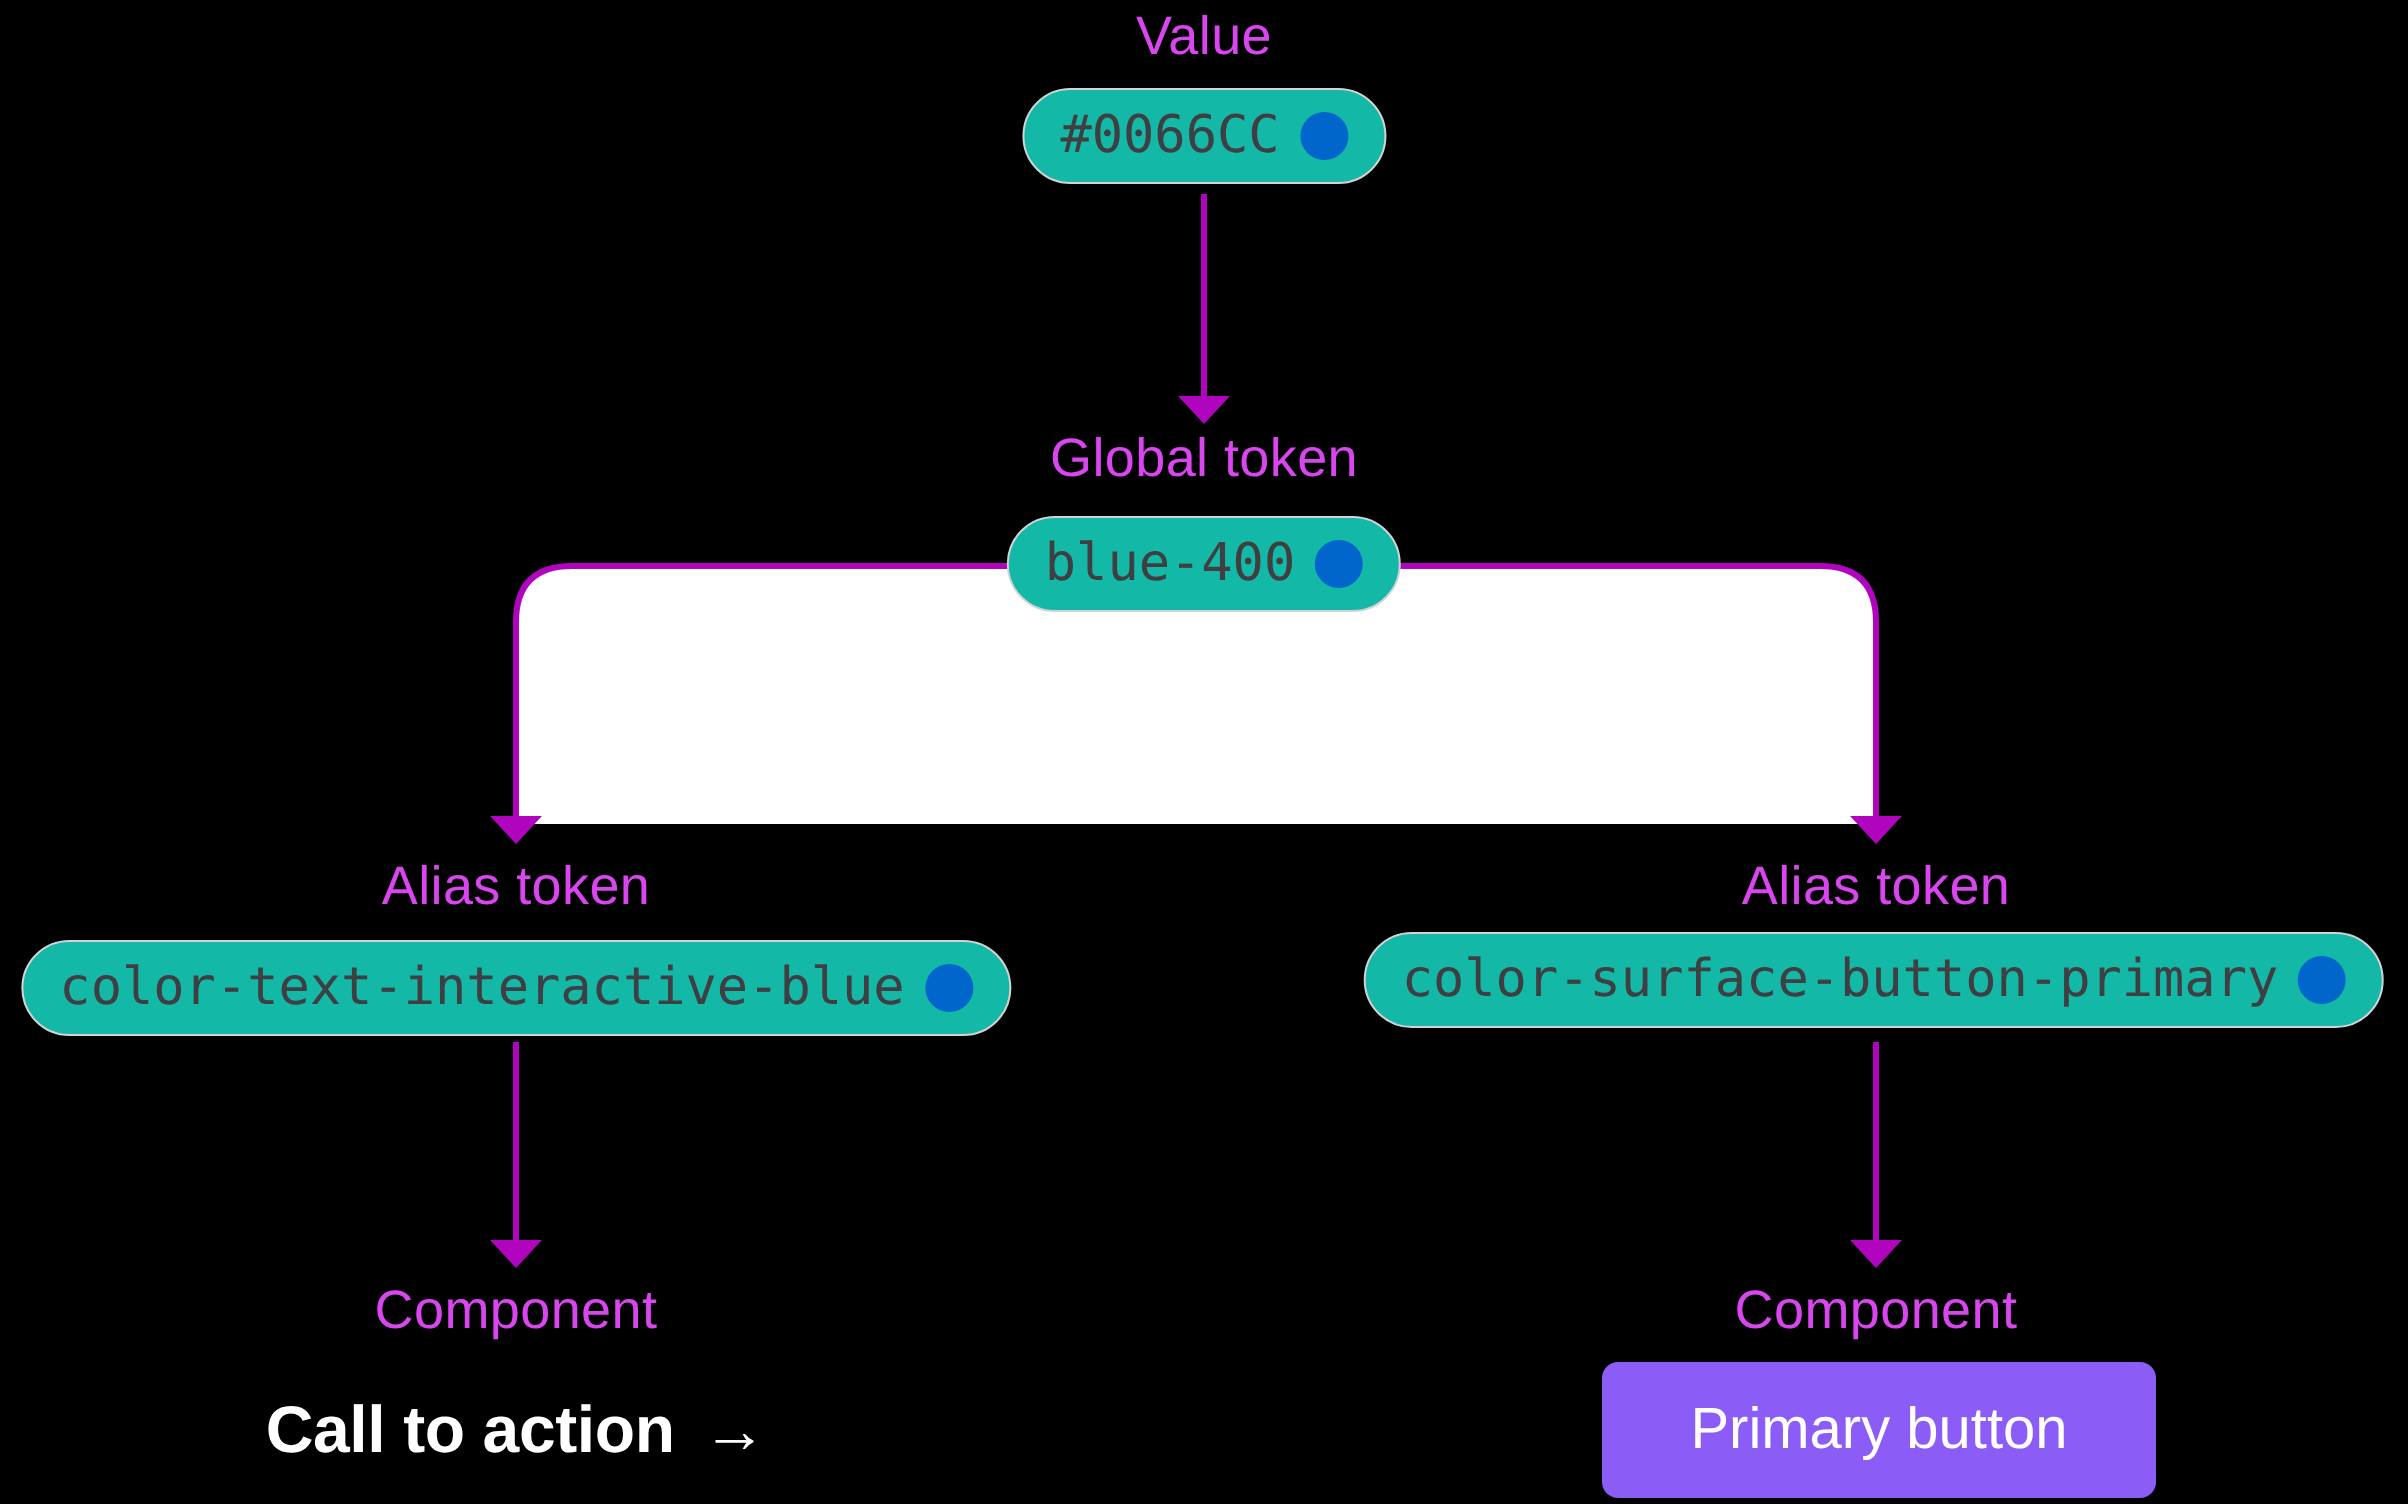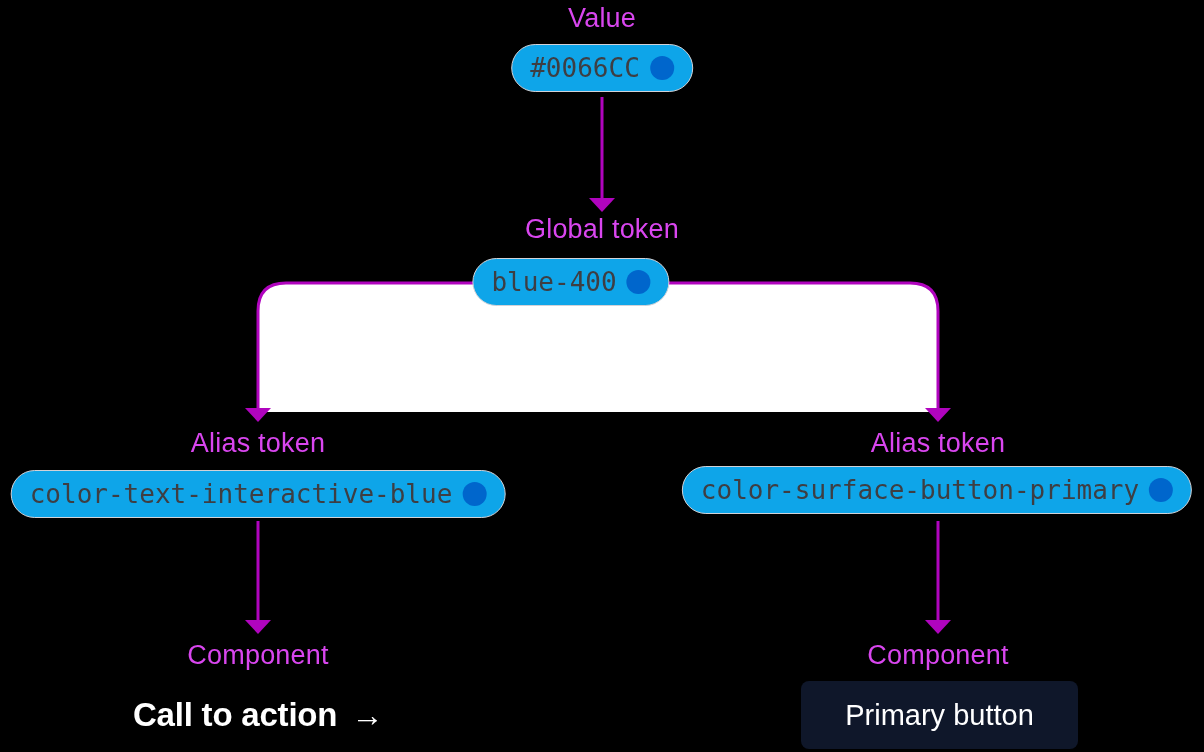--- a/index.html
+++ b/index.html
@@ -37,21 +37,21 @@
     letter-spacing: 0.2px;
   }
   .pill {
     position: absolute;
     transform: translateX(-50%);
     display: inline-flex;
     align-items: center;
     gap: 10px;
     height: 48px;
     padding: 0 18px;
-    background: #0ea5e9;
+    background: #14b8a6;
     border: 1.5px solid #d2d2d7;
     border-radius: 26px;
     box-sizing: border-box;
     font-family: "DejaVu Sans Mono", monospace;
     font-size: 26px;
     color: #3e3e43;
     white-space: nowrap;
     text-align: center;
   }
   .dot {
@@ -122,21 +122,21 @@
     <polygon points="925,620 951,620 938,634" fill="#B004BE"></polygon>
   </svg>
 
   <div class="lbl" style="left:602px; top:3px;">Value</div>
   <div class="pill" style="left:602px; top:44px;">
     <span>#0066CC</span>
     <span class="dot" style="background: rgb(0, 102, 204);"></span>
   </div>
 
   <div class="lbl" style="left:602px; top:214px;">Global token</div>
-  <div class="pill" style="left:571px; top:258px;">
+  <div class="pill" style="left:602px; top:258px;">
     <span>blue-400</span>
     <span class="dot" style="background: rgb(0, 102, 204);"></span>
   </div>
 
   <div class="lbl" style="left:258px; top:428px;">Alias token</div>
   <div class="pill" style="left:258px; top:470px;">
     <span>color-text-interactive-blue</span>
     <span class="dot" style="background: rgb(0, 102, 204);"></span>
   </div>
 
@@ -146,15 +146,15 @@
     <span class="dot" style="background: rgb(0, 102, 204);"></span>
   </div>
 
   <div class="lbl" style="left:258px; top:640px;">Component</div>
   <div class="cta" style="color: #ffffff;">
     <span>Call to action</span>
     <span class="cta-arrow">→</span>
   </div>
 
   <div class="lbl" style="left:938px; top:640px;">Component</div>
-  <button class="primary-btn" style="background: #0f172a;">Primary button</button>
+  <button class="primary-btn" style="background: #8b5cf6;">Primary button</button>
 
 </div>
 
 </body></html>

